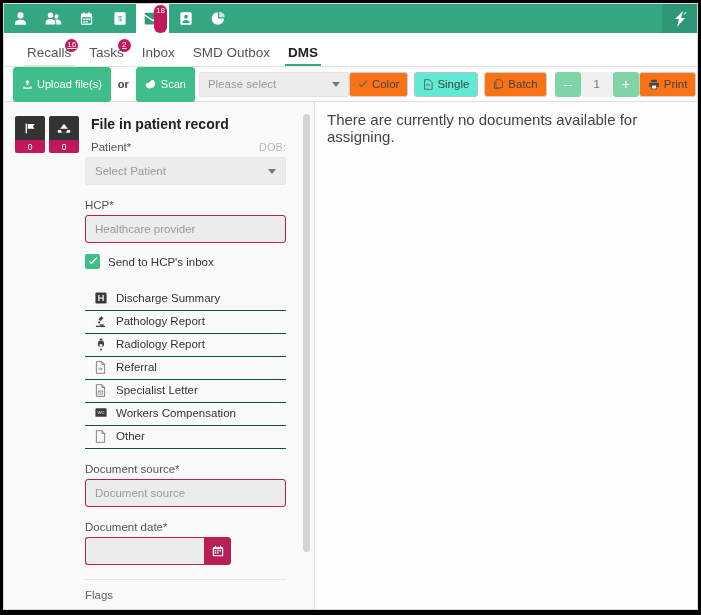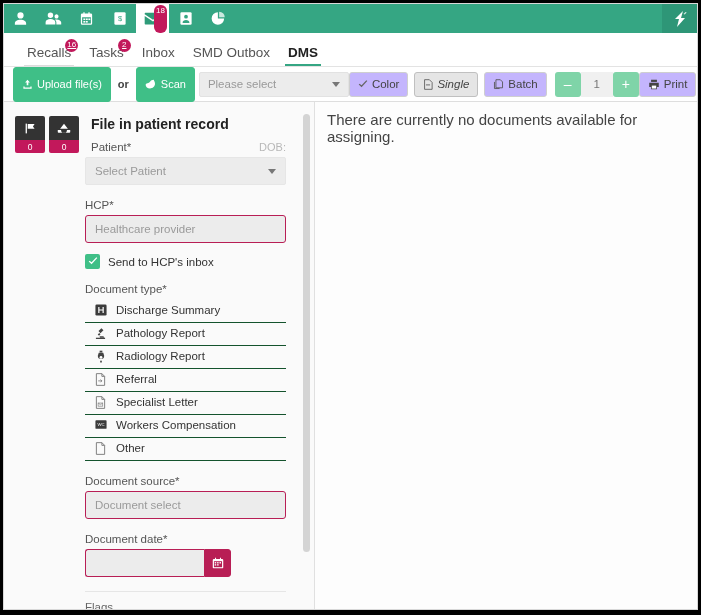--- a/index.html
+++ b/index.html
@@ -75,21 +75,21 @@
     text-align: center; padding: 0 2px; text-decoration: underline;
   }
 
   
   .toolbar {
     height: 35px; flex: 0 0 35px; background: #fff;
     display: flex; align-items: center; padding: 0 8px 0 9px;
     border-bottom: 1px solid #dedede; gap: 0;
   }
   .btn {
-    height: 25px; border: 1px solid #cfcfcf; background: #c4b5fd;
+    height: 25px; border: 1px solid #cfcfcf; background: #f97316;
     border-radius: 3px; font-size: 11.5px; color: #444;
     display: inline-flex; align-items: center; gap: 4px;
     padding: 0 8px; cursor: pointer; white-space: nowrap;
   }
   .btn-green {
     background: #3fbf87; border-color: #3fbf87; color: #fff;
     font-size: 11px; height: 35px; padding: 12px 8px;
   }
   .btn-green svg { fill: #fff; }
   .or-text { font-size: 11px; font-weight: bold; color: #444; margin: 0 7px; }
@@ -98,21 +98,21 @@
     border: 1px solid #e2e2e2; border-radius: 2px;
     display: flex; align-items: center; justify-content: space-between;
     padding: 0 8px; font-size: 11.5px; color: #999; cursor: pointer;
     margin-left: 4px;
     gap: 16px;
   }
   .caret { width: 0; height: 0; border-left: 4px solid transparent;
            border-right: 4px solid transparent; border-top: 5px solid #777; }
   .tb-gap { width: 18px; }
   .btn-group { display: flex; gap: 6px; align-items: center; }
-  .btn.pressed { background: #e5e5e5; border-color: #c0c0c0; font-style: italic; }
+  .btn.pressed { background: #5eead4; border-color: #c0c0c0; }
   .stepper { display: flex; align-items: center; margin-left: 8px; }
   .step-btn {
     width: 26px; height: 25px; background: #7fd4a8; color: #fff;
     border: none; border-radius: 3px; font-size: 14px; cursor: pointer;
     display: flex; align-items: center; justify-content: center; line-height: 1;
   }
   .step-val {
     width: 32px; height: 25px; background: #f0f0f0; color: #777;
     display: flex; align-items: center; justify-content: center;
     font-size: 11.5px; border: none;
@@ -418,23 +418,20 @@
             <div class="checkbox">
               <svg width="10" height="9" viewBox="0 0 14 12">
                   <path d="M1 6l4 4 8-9-1.3-1L5 7.2 2.2 4.8 1 6z"></path>
                 </svg>
             </div>
             <span class="check-label">Send to HCP's inbox</span>
           </div>
 
           <div class="gap8"></div>
 
-          <div class="field-label">
-            <span>Document type*</span>
-          </div>
 
           <div class="doctype-list">
             <div class="doctype-item">
               <span class="dt-icon">
                 <svg width="12" height="12" viewBox="0 0 14 14">
                     <rect x="0.5" y="0.5" width="13" height="13" rx="1.5" fill="#3b3b3b"></rect>
                     <path d="M4.5 3.5v7M9.5 3.5v7M4.5 7h5" stroke="#fff" stroke-width="1.4" fill="none"></path>
                   </svg>
               </span>
               <span>Discharge Summary</span>
@@ -501,21 +498,21 @@
               <span>Other</span>
             </div>
           </div>
 
           <div class="gap8"></div>
 
           <div class="field-label">
             <span>Document source*</span>
           </div>
           <div class="input-required">
-            <span>Document select</span>
+            <span>Document source</span>
           </div>
 
           <div class="gap8"></div>
 
           <div class="field-label">
             <span>Document date*</span>
           </div>
           <div class="date-row">
             <div class="date-input"></div>
             <div class="date-btn">

